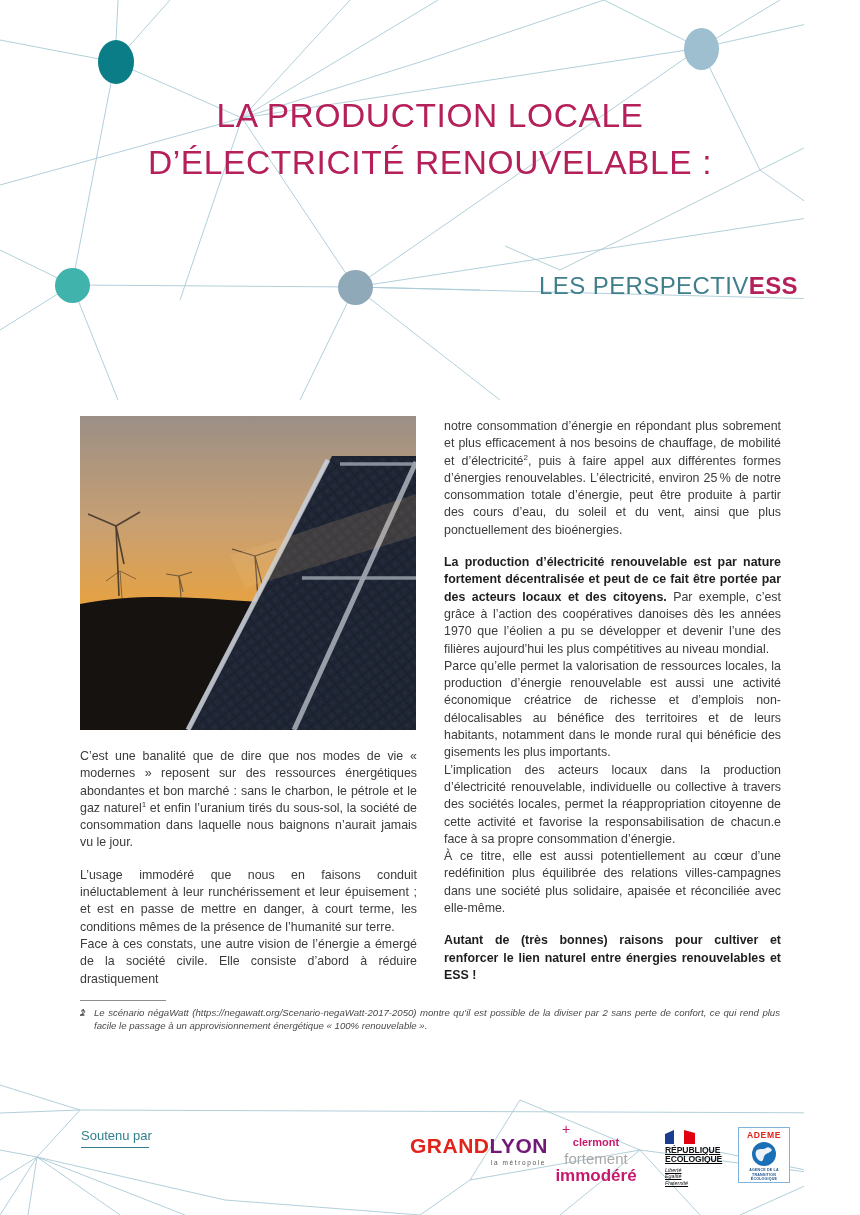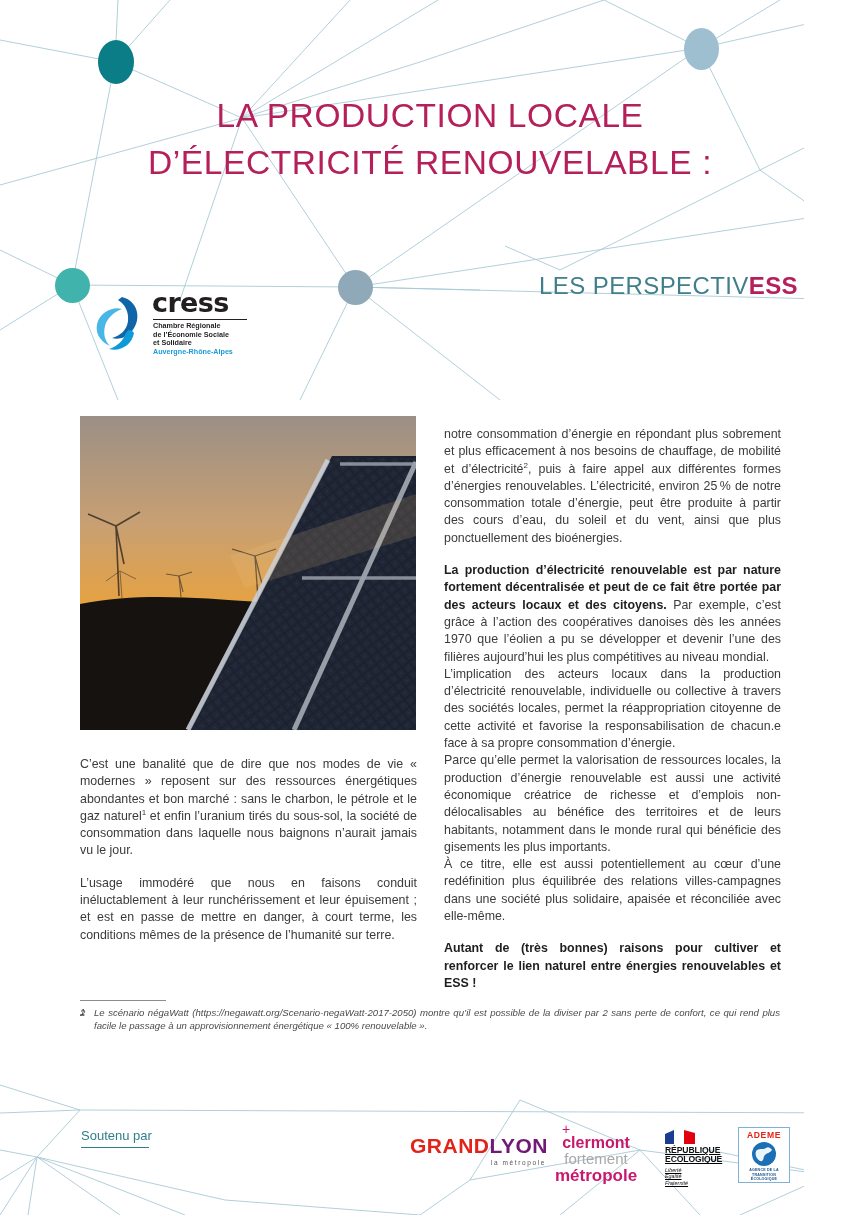--- a/index.html
+++ b/index.html
@@ -141,21 +141,20 @@
     overflow: hidden;
   }
 
   .col {
     position: absolute;
     width: 337px;
     font-size: 12.4px;
     line-height: 17.3px;
     color: #3b3b3b;
     text-align: justify;
-    margin-top: 8px;
   }
   .col-left  { left: 80px;  top: 748px; }
   .col-right { left: 444px; top: 418px; }
 
   .col p { margin: 0 0 15px 0; }
   .col p.run { margin-bottom: 0; }
   .col b { color: #1e1e1e; font-weight: 700; }
   sup { font-size: 8px; vertical-align: super; line-height: 0; }
 
   
@@ -251,21 +250,21 @@
     line-height: 13px;
   }
   .clermont .cl-plus {
     color: #c8186d;
     font-size: 14px;
     line-height: 10px;
     display: block;
     text-align: left;
     padding-left: 12px;
   }
-  .clermont .cl-1 { color: #c8186d; font-size: 16px; font-weight: 700; display:block; line-height: 17px;}
+  .clermont .cl-1 { color: #c8186d; font-size: 11px; font-weight: 700; display:block; line-height: 17px;}
   .clermont .cl-2 { color: #a8a8a8; font-size: 15px; font-weight: 400; display:block; line-height: 16px;}
   .clermont .cl-3 { color: #c8186d; font-size: 17px; font-weight: 700; display:block; line-height: 18px;}
 
   .rf {
     position: absolute;
     left: 265px;
     top: 12px;
     width: 62px;
     text-decoration: underline;
   }
@@ -380,35 +379,20 @@
   <div class="header">
     <div class="title-block">
       <div class="title-line title-1">LA PRODUCTION LOCALE</div>
       <div class="title-line title-2">D’ÉLECTRICITÉ RENOUVELABLE :</div>
     </div>
     <div class="perspectiv">
       <span>LES PERSPECTIV</span><b>ESS</b>
     </div>
   </div>
 
-  <div class="cress-logo">
-    <svg class="cress-mark" viewBox="0 0 56 62">
-      <path d="M30 4 C 46 8, 50 26, 40 38 C 34 45, 26 47, 20 45 C 28 43, 35 37, 36 28 C 37 19, 33 11, 26 7 Z" fill="#1064a8"></path>
-      <path d="M42 40 C 40 52, 28 59, 17 56 C 23 54, 29 50, 32 44 C 35 38, 37 34, 42 40 Z" fill="#0e9ad8"></path>
-      <path d="M6 28 C 10 18, 22 13, 30 16 C 22 19, 15 25, 13 33 C 11 41, 13 48, 18 53 C 7 48, 2 38, 6 28 Z" fill="#49b6e8"></path>
-    </svg>
-    <div class="cress-word">cress</div>
-    <div class="cress-rule"></div>
-    <div class="cress-sub">
-      <div>Chambre Régionale</div>
-      <div>de l’Économie Sociale</div>
-      <div>et Solidaire</div>
-    </div>
-    <div class="cress-region">Auvergne-Rhône-Alpes</div>
-  </div>
 
   <div class="content">
 
     <div class="photo">
       <svg viewBox="0 0 336 314" width="336" height="314">
         <defs>
           <linearGradient id="sky" x1="0" y1="0" x2="0" y2="1">
             <stop offset="0%" stop-color="#9b8f86"></stop>
             <stop offset="35%" stop-color="#c9a072"></stop>
             <stop offset="62%" stop-color="#e8a23e"></stop>
@@ -474,27 +458,28 @@
           </g>
 
           <path d="M150 140 L336 78 L336 120 L165 172 Z" fill="#f3c98a" opacity="0.16"></path>
         </g>
       </svg>
     </div>
 
     <div class="col col-left">
       <p><span>C’est une banalité que de dire que nos modes de vie « modernes » reposent sur des ressources énergétiques abondantes et bon marché : sans le charbon, le pétrole et le gaz naturel</span><sup>1</sup><span> et enfin l’uranium tirés du sous-sol, la société de consommation dans laquelle nous baignons n’aurait jamais vu le jour.</span></p>
       <p class="run">L’usage immodéré que nous en faisons conduit inéluctablement à leur runchérissement et leur épuisement ; et est en passe de mettre en danger, à court terme, les conditions mêmes de la présence de l’humanité sur terre.</p>
+      <p>Face à ces constats, une autre vision de l’énergie a émergé de la société civile. Elle consiste d’abord à réduire drastiquement</p>
     </div>
 
     <div class="col col-right">
       <p><span>notre consommation d’énergie en répondant plus sobrement et plus efficacement à nos besoins de chauffage, de mobilité et d’électricité</span><sup>2</sup><span>, puis à faire appel aux différentes formes d’énergies renouvelables. L’électricité, environ 25 % de notre consommation totale d’énergie, peut être produite à partir des cours d’eau, du soleil et du vent, ainsi que plus ponctuellement des bioénergies.</span></p>
       <p class="run"><b>La production d’électricité renouvelable est par nature fortement décentralisée et peut de ce fait être portée par des acteurs locaux et des citoyens.</b><span> Par exemple, c’est grâce à l’action des coopératives danoises dès les années 1970 que l’éolien a pu se développer et devenir l’une des filières aujourd’hui les plus compétitives au niveau mondial.</span></p>
+      <p class="run">Parce qu’elle permet la valorisation de ressources locales, la production d’énergie renouvelable est aussi une activité économique créatrice de richesse et d’emplois non-délocalisables au bénéfice des territoires et de leurs habitants, notamment dans le monde rural qui bénéficie des gisements les plus importants.</p>
       <p class="run">L’implication des acteurs locaux dans la production d’électricité renouvelable, individuelle ou collective à travers des sociétés locales, permet la réappropriation citoyenne de cette activité et favorise la responsabilisation de chacun.e face à sa propre consommation d’énergie.</p>
-      <p class="run">Parce qu’elle permet la valorisation de ressources locales, la production d’énergie renouvelable est aussi une activité économique créatrice de richesse et d’emplois non-délocalisables au bénéfice des territoires et de leurs habitants, notamment dans le monde rural qui bénéficie des gisements les plus importants.</p>
       <p>À ce titre, elle est aussi potentiellement au cœur d’une redéfinition plus équilibrée des relations villes-campagnes dans une société plus solidaire, apaisée et réconciliée avec elle-même.</p>
       <p><b>Autant de (très bonnes) raisons pour cultiver et renforcer le lien naturel entre énergies renouvelables et ESS !</b></p>
     </div>
   </div>
 
   <div class="fn-rule"></div>
   <div class="footnotes">
     <div class="fn">
       <span class="fn-num">1</span>
     </div>
@@ -539,21 +524,21 @@
 
     <div class="grandlyon">
       <div class="gl-main"><span class="gl-grand">GRAND</span><span class="gl-lyon">LYON</span></div>
       <div class="gl-sub">la métropole</div>
     </div>
 
     <div class="clermont">
       <span class="cl-plus">+</span>
       <span class="cl-1">clermont</span>
       <span class="cl-2">fortement</span>
-      <span class="cl-3">métropole</span>
+      <span class="cl-3">immodéré</span>
     </div>
 
     <div class="rf">
       <svg class="rf-flag" viewBox="0 0 30 14">
         <polygon points="0,4 9,0 9,14 0,14" fill="#1a3d8f"></polygon>
         <polygon points="9,0 19,0 19,14 9,14" fill="#ffffff"></polygon>
         <polygon points="19,0 30,3 30,14 19,14" fill="#e1000f"></polygon>
       </svg>
       <div class="rf-name">
         <div>RÉPUBLIQUE</div>

